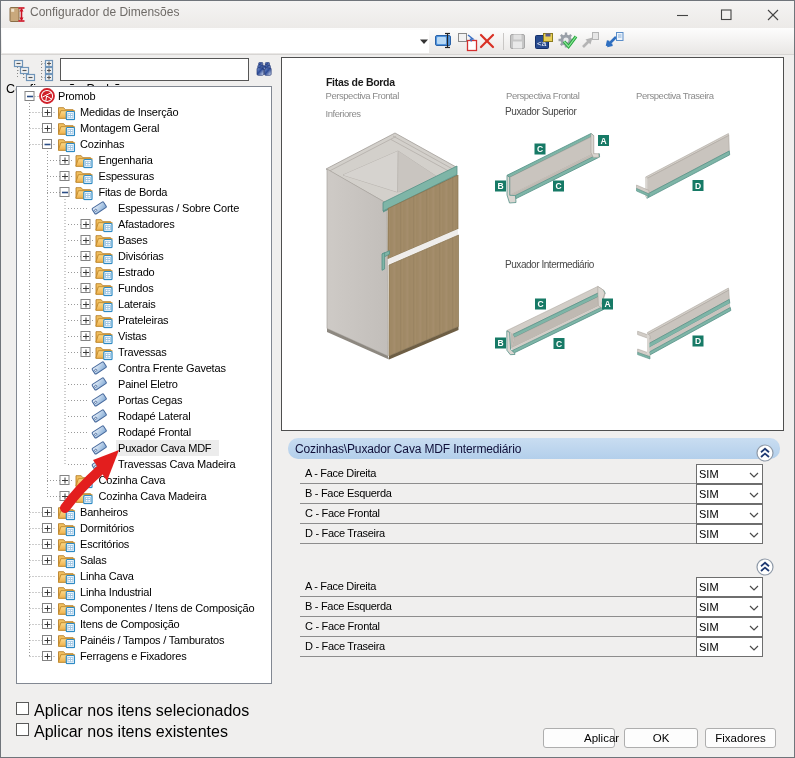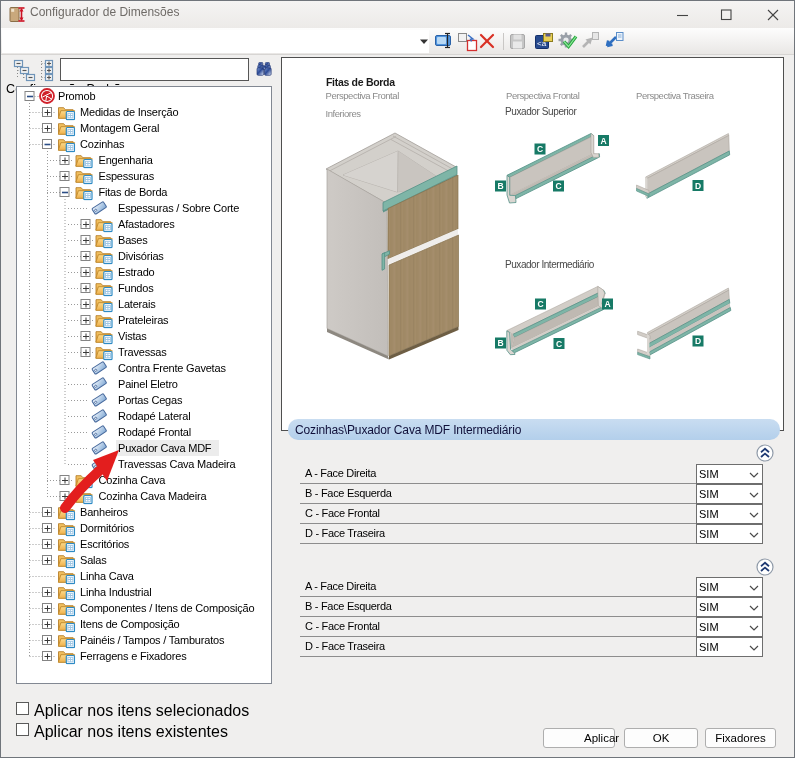--- a/index.html
+++ b/index.html
@@ -498,21 +498,21 @@
 <rect x="320" y="240.5" width="11" height="11" fill="#177a66"></rect>
       <text x="325.5" y="249.3" font-size="8.5" font-weight="bold" fill="#fff" text-anchor="middle">A</text>
 <rect x="213" y="279.5" width="11" height="11" fill="#177a66"></rect>
       <text x="218.5" y="288.3" font-size="8.5" font-weight="bold" fill="#fff" text-anchor="middle">B</text>
 <rect x="271.5" y="280" width="11" height="11" fill="#177a66"></rect>
       <text x="277.0" y="288.8" font-size="8.5" font-weight="bold" fill="#fff" text-anchor="middle">C</text>
 <rect x="410.5" y="277.5" width="11" height="11" fill="#177a66"></rect>
       <text x="416.0" y="286.3" font-size="8.5" font-weight="bold" fill="#fff" text-anchor="middle">D</text>
 </svg>
 
-  <div class="ghead" style="top:418px;border-radius:10px;">
+  <div class="ghead" style="top:437px;border-radius:10px;">
       <span>Cozinhas\Puxador Cava MDF Intermediário</span>
     </div>
   <div class="grow" style="top:463px;">
       <span>A - Face Direita</span>
       <div class="combo">
         <b>SIM</b>
         <svg class="chev" width="10" height="6" viewBox="0 0 10 6">
           <polyline points="1,1 5,5 9,1" fill="none" stroke="#4a4a4a" stroke-width="1.2"></polyline>
         </svg>
       </div>

